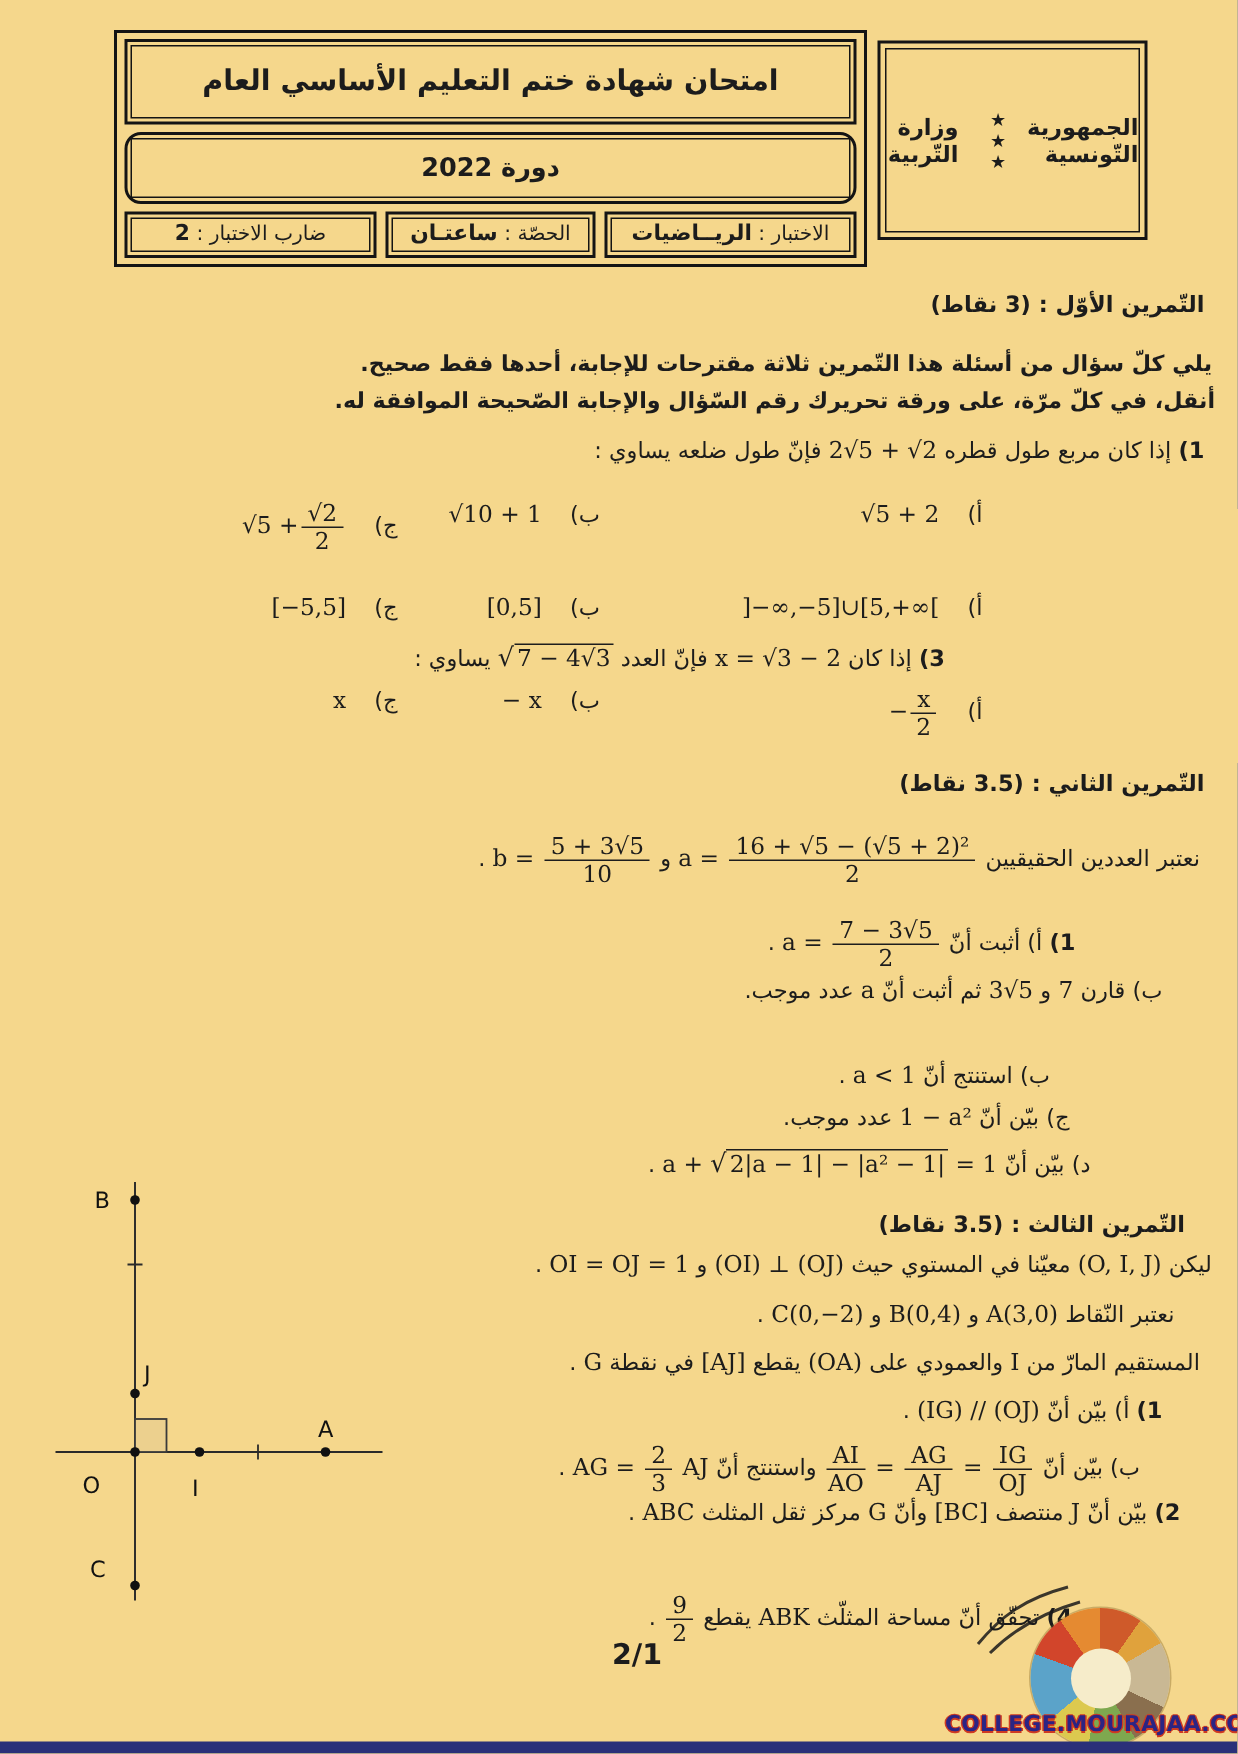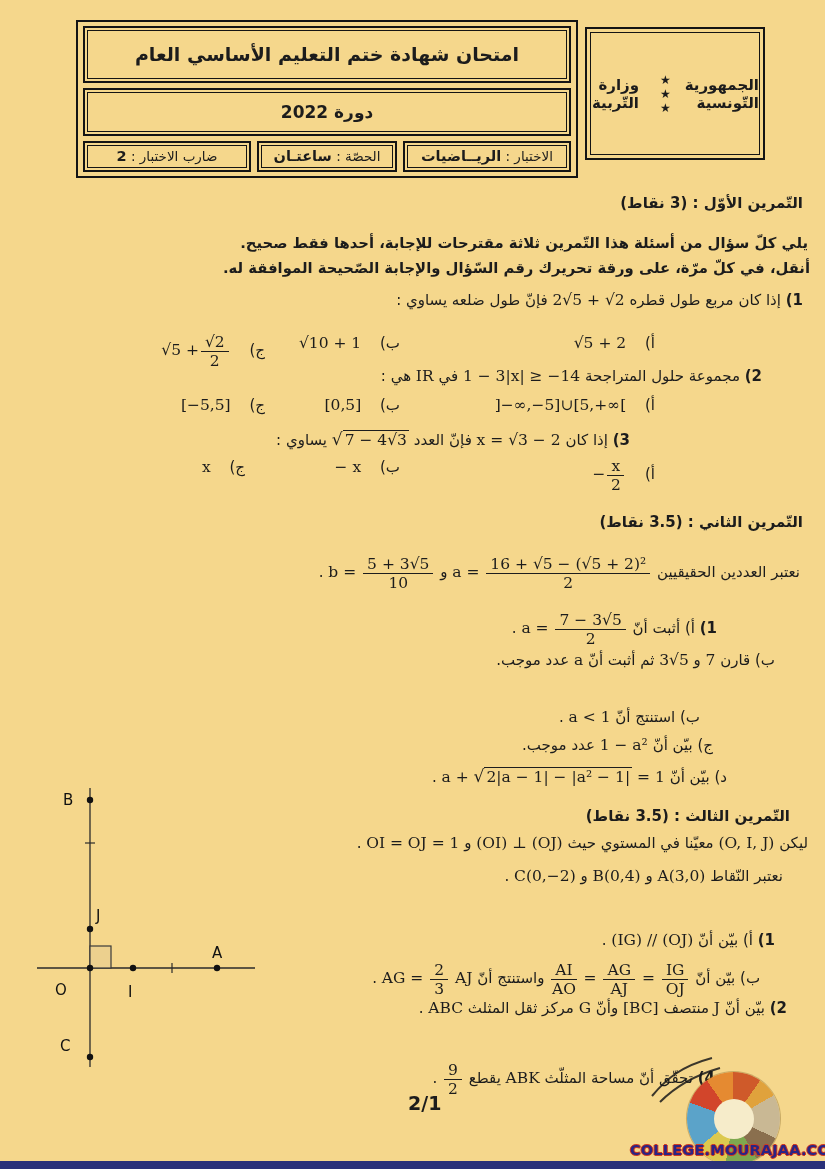--- a/index.html
+++ b/index.html
@@ -5,21 +5,21 @@
   html,body{margin:0;padding:0;background:#9a9a9a;}
   .page{position:relative;width:825px;height:1169px;margin:0 auto;background:#f5d78c;
         font-family:"DejaVu Sans",sans-serif;color:#1c1c1c;overflow:hidden;}
   
   .htable{position:absolute;left:76px;top:20px;width:502px;height:158px;
           border:2px solid #141414;box-sizing:border-box;padding:4px 5px;
           display:flex;flex-direction:column;gap:5px;}
   .dbox{border:2px solid #141414;padding:2px;box-sizing:border-box;background:transparent;}
   .din{border:1px solid #141414;height:100%;display:flex;align-items:center;
        justify-content:center;box-sizing:border-box;direction:rtl;}
-  .row1{flex:56;} .row2{flex:46;}
+  .row1{flex:56;} .row2{flex:46;border-radius:11px;}
   .row3{flex:36;display:flex;direction:rtl;gap:6px;}
   .row3 .dbox{height:100%;}
   .cell-exam{width:168px;} .cell-dur{width:140px;} .cell-coeff{flex:1;}
   .exam-title{font-weight:bold;font-size:19px;}
   .session{font-weight:bold;font-size:17px;}
   .cellt{font-size:13.5px;white-space:nowrap;}
   .cellt b{font-size:14.5px;}
   .mbox{position:absolute;left:585px;top:27px;width:180px;height:133px;
         border:2px solid #141414;padding:3px;box-sizing:border-box;}
   .min{border:1px solid #141414;height:100%;display:flex;flex-direction:row;
@@ -119,28 +119,20 @@
   </div>
   <div class="choice" style="top:334px;right:425px">
     <span class="cl">ب)</span>
     <span class="math">√10 + 1</span>
   </div>
   <div class="choice" style="top:334px;right:560px">
     <span class="cl">ج)</span>
     <span class="math"><span>√5 +</span><span class="frac"><span class="fn">√2</span><span class="fd">2</span></span></span>
   </div>
 
-  <div class="line" style="top:366px;right:63px">
-    <span class="qn">2)</span>
-    <span>مجموعة حلول المتراجحة</span>
-    <span class="math">1 − 3|x| ≥ −14</span>
-    <span>في</span>
-    <span class="math">IR</span>
-    <span>هي :</span>
-  </div>
   <div class="choice" style="top:396px;right:170px">
     <span class="cl">أ)</span>
     <span class="math">]−∞,−5]∪[5,+∞[</span>
   </div>
   <div class="choice" style="top:396px;right:425px">
     <span class="cl">ب)</span>
     <span class="math">[0,5]</span>
   </div>
   <div class="choice" style="top:396px;right:560px">
     <span class="cl">ج)</span>
@@ -156,21 +148,21 @@
     <span>يساوي :</span>
   </div>
   <div class="choice" style="top:458px;right:170px">
     <span class="cl">أ)</span>
     <span class="math"><span>−</span><span class="frac"><span class="fn">x</span><span class="fd">2</span></span></span>
   </div>
   <div class="choice" style="top:458px;right:425px">
     <span class="cl">ب)</span>
     <span class="math">− x</span>
   </div>
-  <div class="choice" style="top:458px;right:580px">
+  <div class="choice" style="top:458px;right:560px">
     <span class="cl">ج)</span>
     <span class="math">x</span>
   </div>
 
   <div class="line xtitle" style="top:512px;right:22px">التّمرين الثاني : (3.5 نقاط)</div>
 
   <div class="line" style="top:556px;right:25px">
     <span>نعتبر العددين الحقيقيين</span>
     <span class="math"><span>a =</span> <span class="frac"><span class="fn">16 + √5 − (√5 + 2)²</span><span class="fd">2</span></span></span>
     <span>و</span>
@@ -229,20 +221,31 @@
   <div class="line" style="top:866px;right:42px">
     <span>نعتبر النّقاط</span>
     <span class="math">A(3,0)</span>
     <span>و</span>
     <span class="math">B(0,4)</span>
     <span>و</span>
     <span class="math">C(0,−2)</span>
     <span>.</span>
   </div>
 
+  <div class="line" style="top:898px;right:25px">
+    <span>المستقيم المارّ من</span>
+    <span class="math">I</span>
+    <span>والعمودي على</span>
+    <span class="math">(OA)</span>
+    <span>يقطع</span>
+    <span class="math">[AJ]</span>
+    <span>في نقطة</span>
+    <span class="math">G</span>
+    <span>.</span>
+  </div>
 
   <div class="line" style="top:930px;right:50px">
     <span class="qn">1)</span>
     <span>أ) بيّن أنّ</span>
     <span class="math">(IG) // (OJ)</span>
     <span>.</span>
   </div>
 
   <div class="line" style="top:962px;right:65px">
     <span>ب) بيّن أنّ</span>

